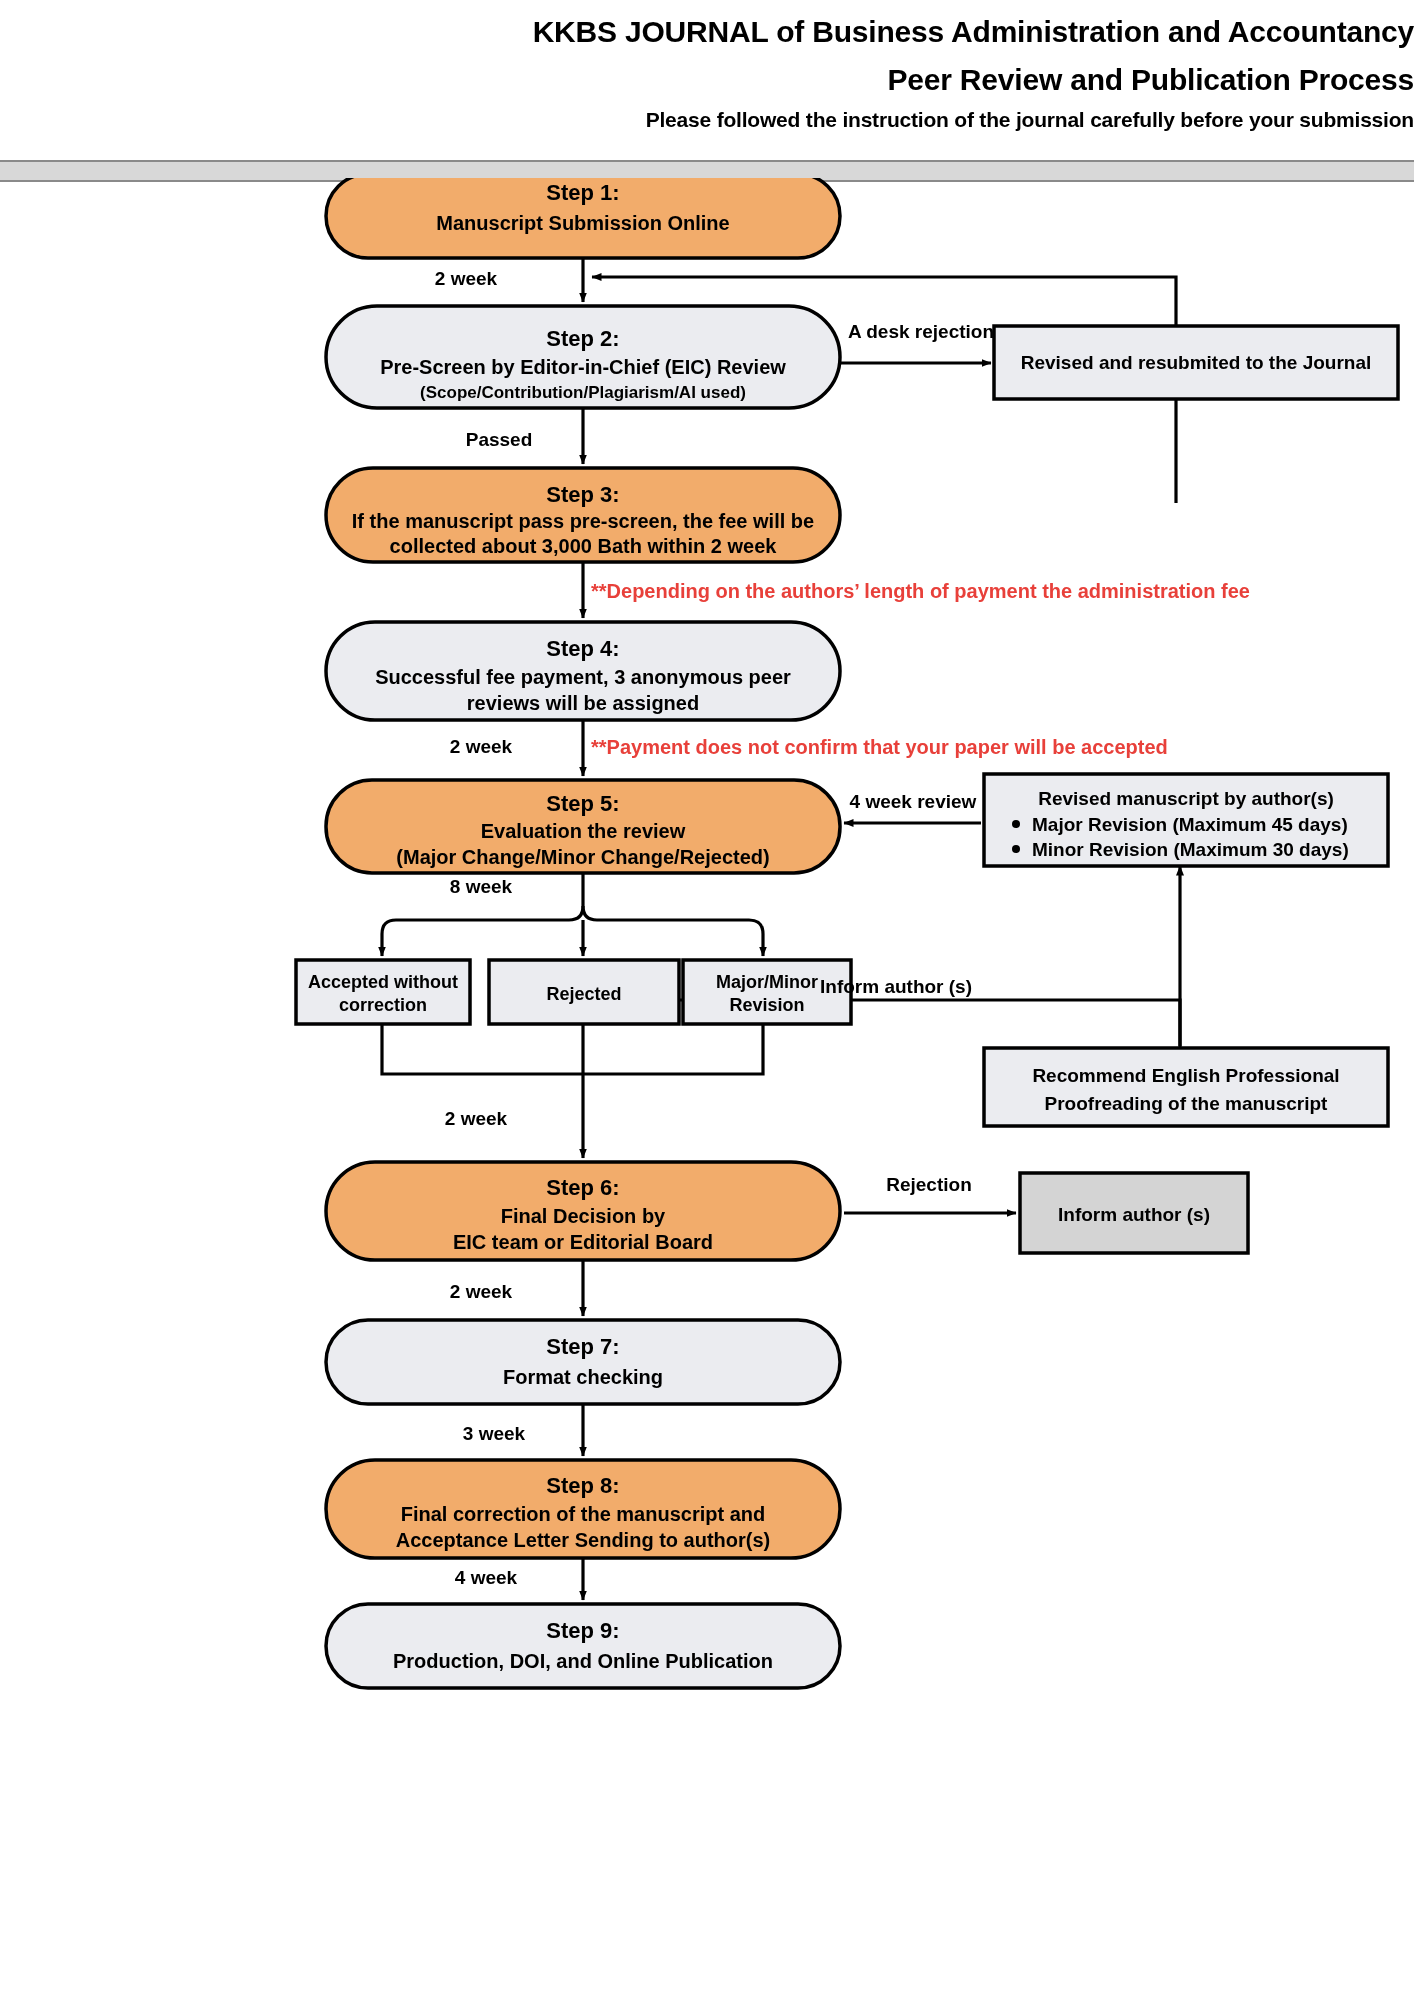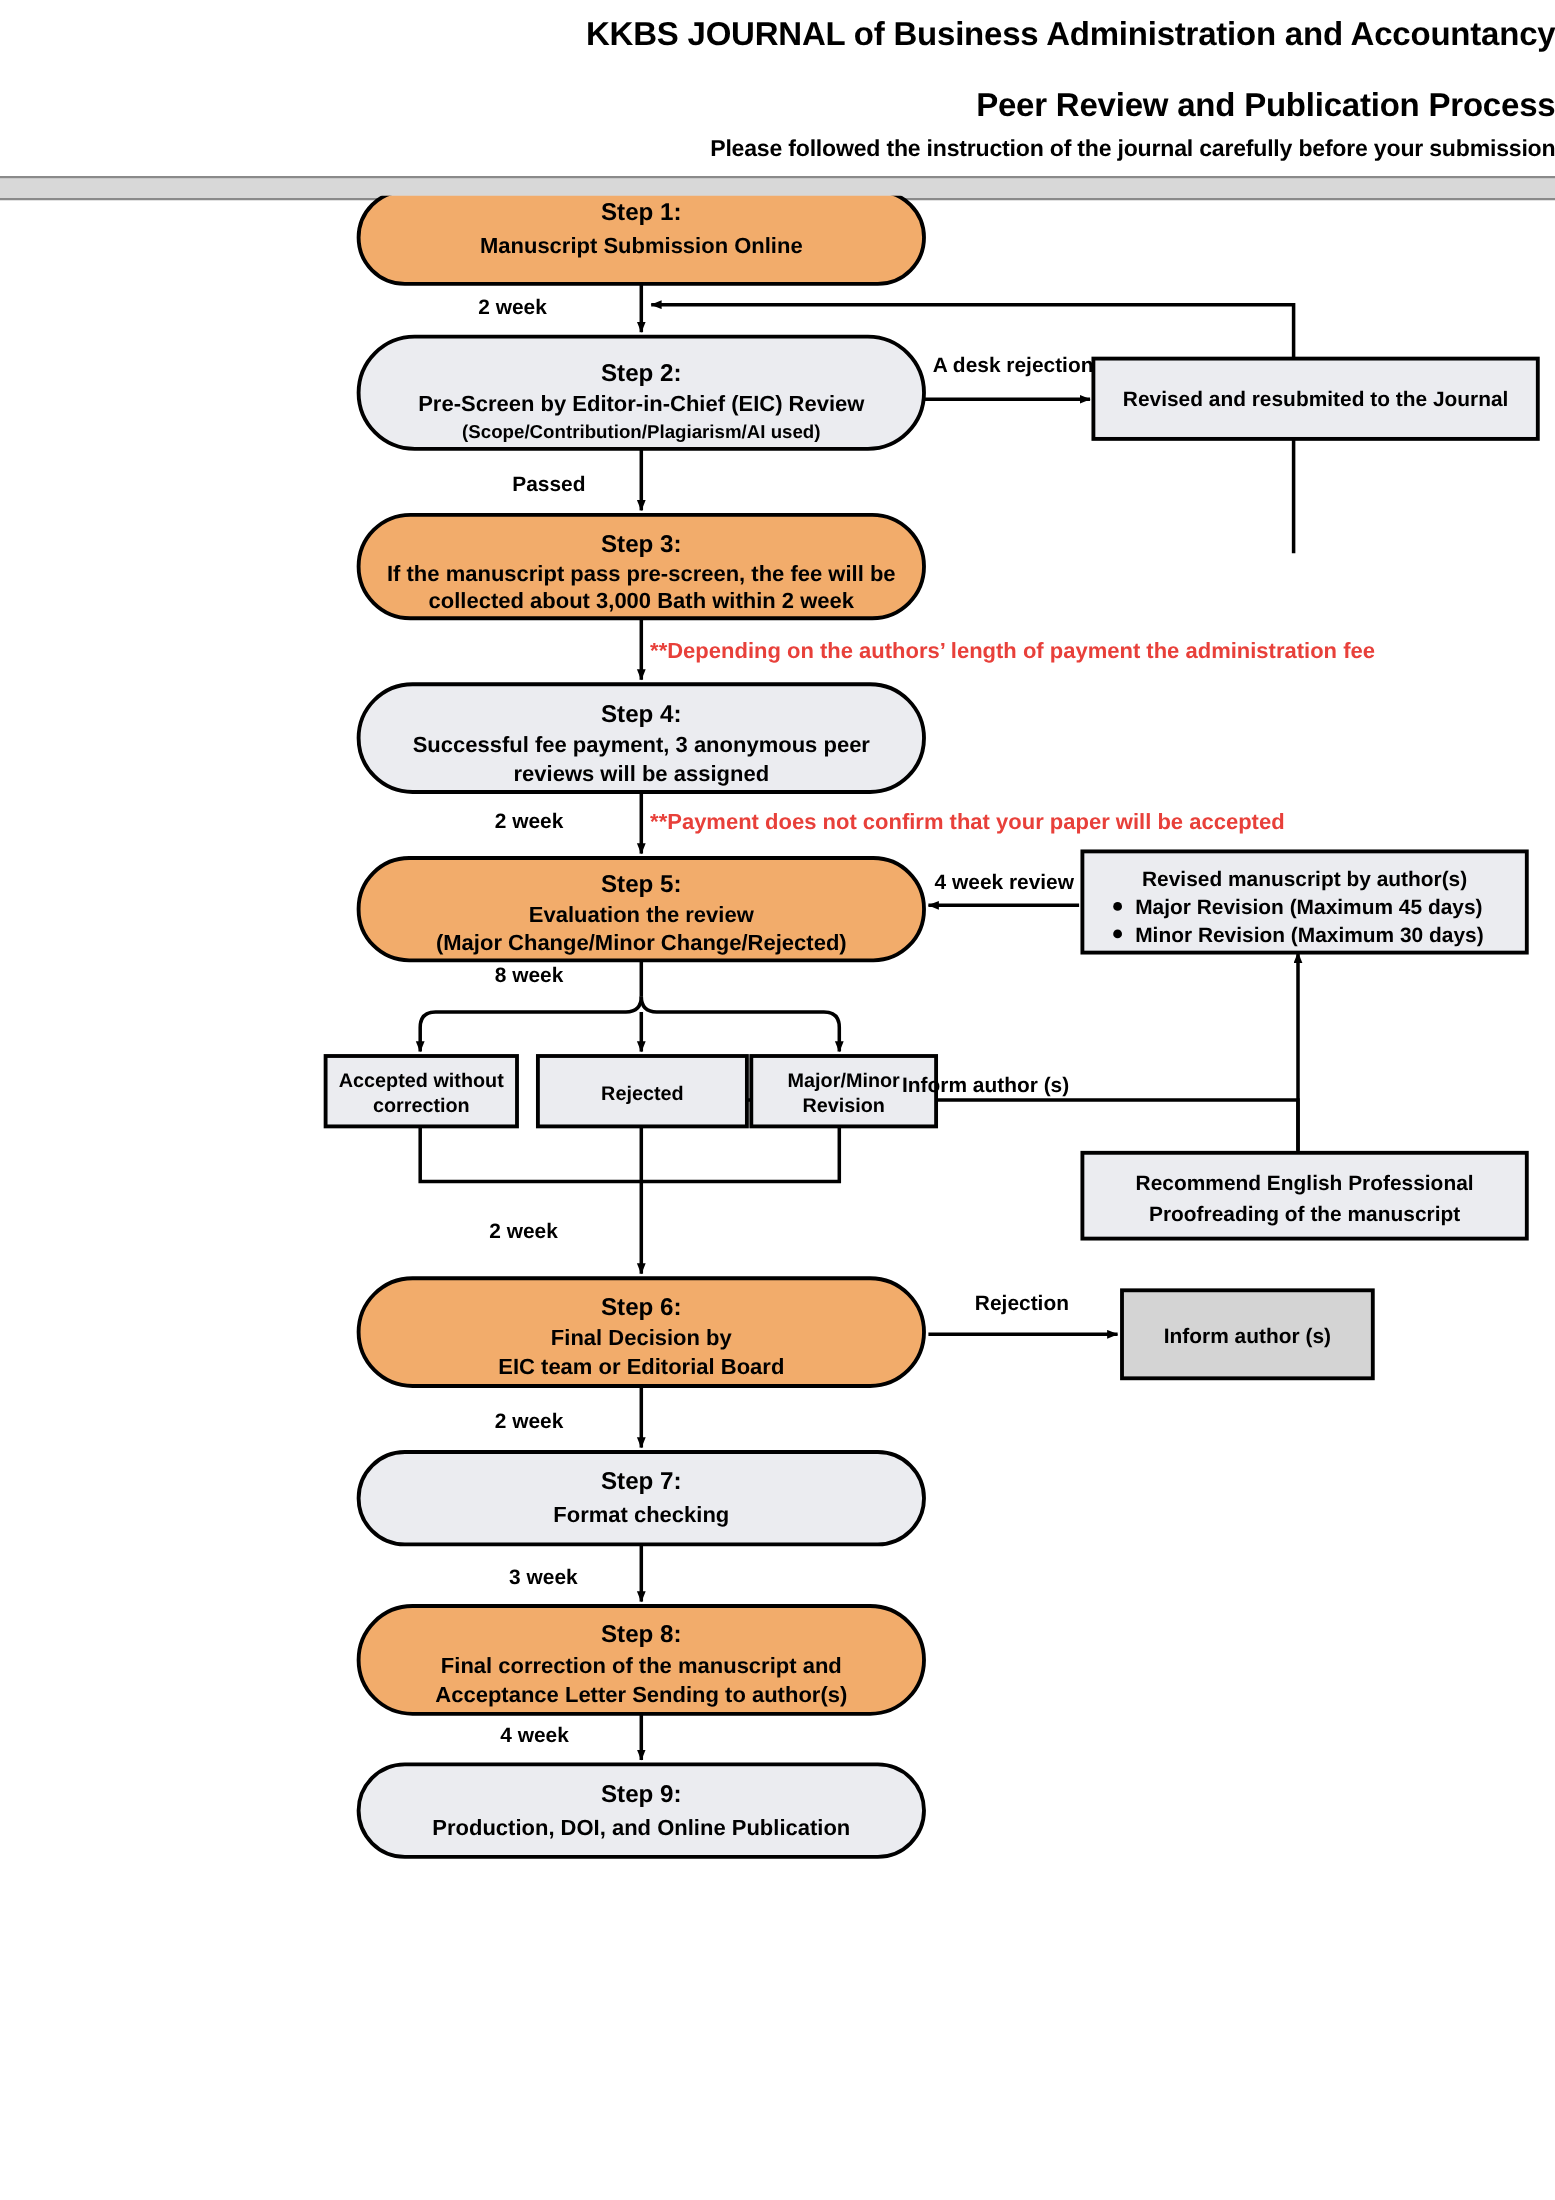--- a/index.html
+++ b/index.html
@@ -1,21 +1,21 @@
 <!DOCTYPE html>
 <html><head>
 <meta charset="utf-8">
 <style>
   html,body{margin:0;padding:0;background:#ffffff;}
   body{width:1414px;height:2000px;position:relative;overflow:hidden;
        font-family:"Liberation Sans", sans-serif;color:#000;}
 
   #header{position:absolute;left:0;top:0;width:1414px;height:160px;text-align:right;}
   #header .t1{font-size:30px;font-weight:bold;letter-spacing:-0.2px;margin-top:16px;line-height:1.05;}
-  #header .t2{font-size:30px;font-weight:bold;letter-spacing:-0.2px;margin-top:32px;line-height:1.05;}
+  #header .t2{font-size:30px;font-weight:bold;letter-spacing:-0.2px;margin-top:16px;line-height:1.05;}
   #header .t3{font-size:21px;font-weight:bold;letter-spacing:-0.2px;margin-top:14px;line-height:1.05;}
 
   #divider{position:absolute;left:0;top:160px;width:1414px;height:18px;
            background:#d8d8d8;border-top:2px solid #8a8a8a;border-bottom:2px solid #8a8a8a;}
 
   #chart{position:absolute;left:16px;top:178px;width:1414px;height:1822px;}
   svg{display:block;}
 
   .nodetext{font-family:"Liberation Sans", sans-serif;fill:#000;text-anchor:middle;}
   .ttl{font-size:22px;font-weight:bold;}

